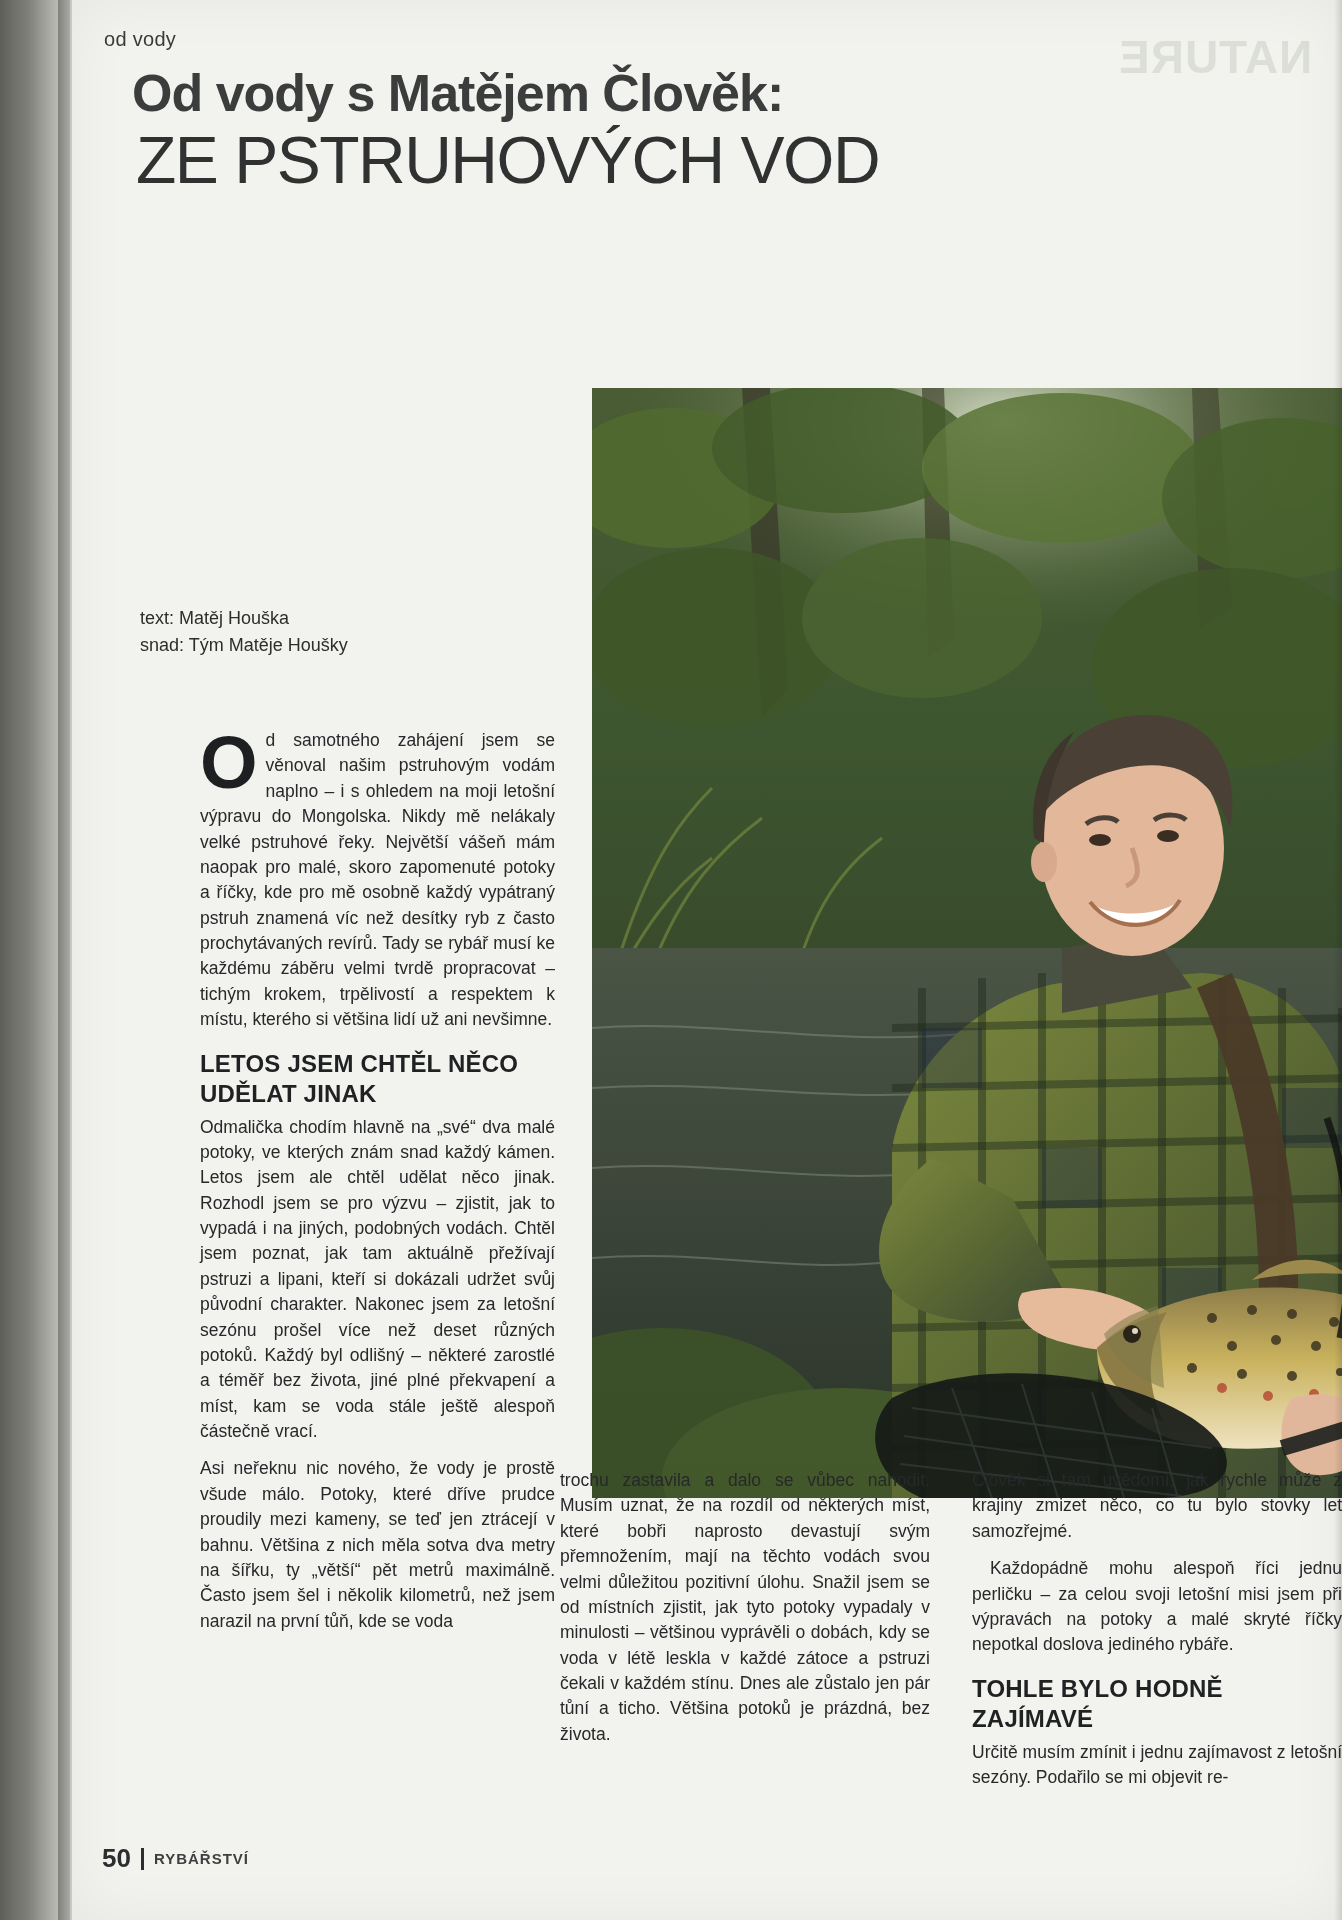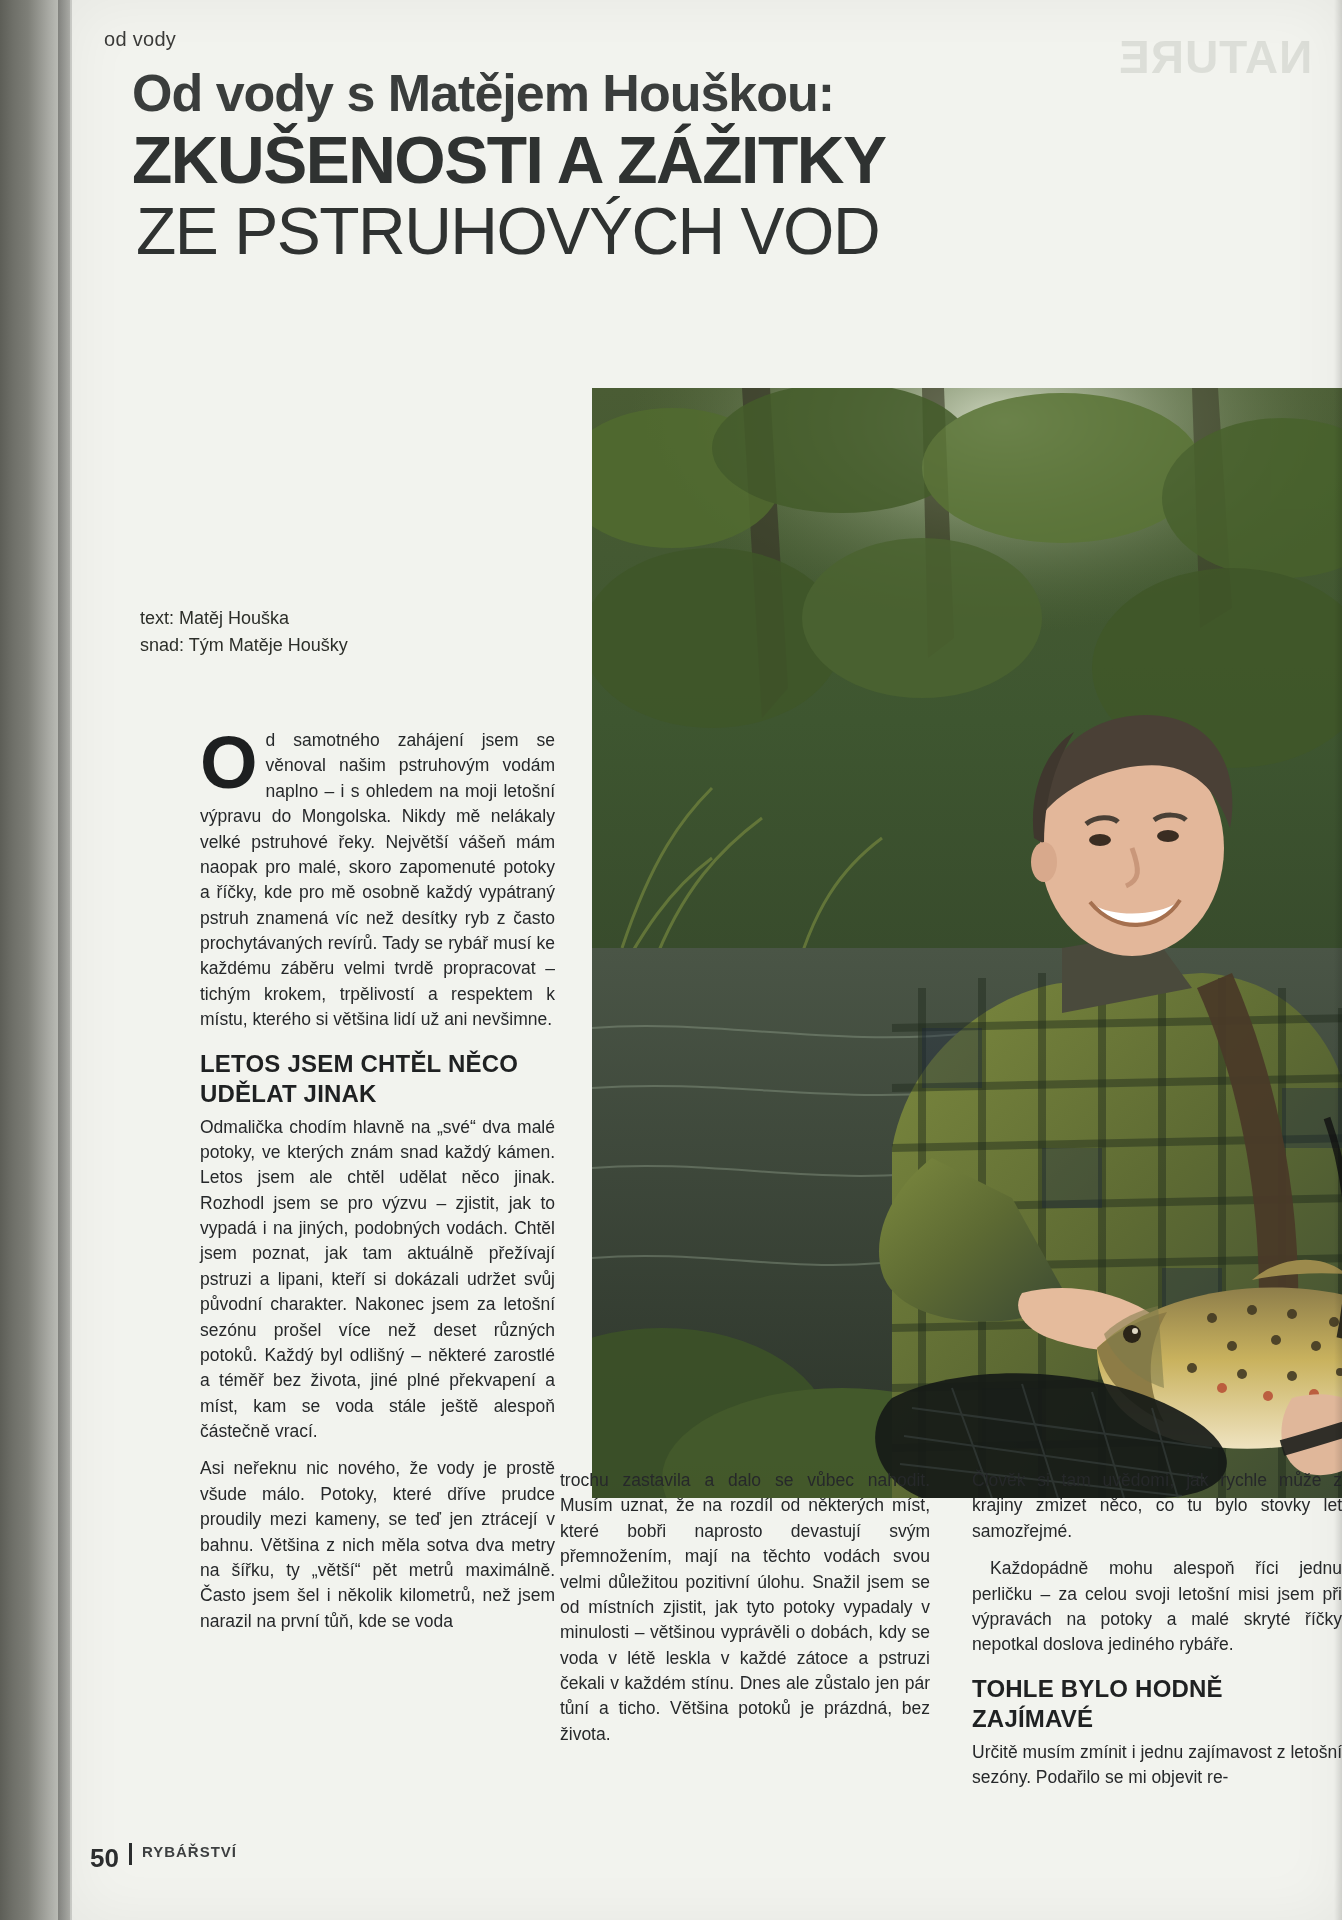--- a/index.html
+++ b/index.html
@@ -151,24 +151,24 @@
     color: #1f2122;
     letter-spacing: .2px;
     margin: 16px 0 6px 0;
     line-height: 1.25;
     text-transform: uppercase;
     text-align: left;
   }
   
   .folio {
     position: absolute;
-    left: 18px;
+    left: 30px;
     bottom: 46px;
     display: flex;
-    align-items: flex-start;
+    align-items: center;
     gap: 10px;
   }
   .folio .num {
     font-size: 26px;
     font-weight: bold;
     color: #2b2d2e;
   }
   .folio .bar {
     width: 3px;
     height: 22px;
@@ -194,22 +194,21 @@
   <div class="gutter"></div>
   <div class="gutter-shadow"></div>
 
   <div class="page">
 
     <div class="ghost">NATURE</div>
 
     <div class="kicker">od vody</div>
 
     <div class="title-block">
-      <div class="title1">Od vody s Matějem Houškou:</div>
-      <div class="title2">ZKUŠENOSTI A ZÁŽITKY</div>
+      <div class="title1">Od vody s Matějem Člověk:</div>
       <div class="title3">ZE PSTRUHOVÝCH VOD</div>
     </div>
 
 
     <div class="credits">
       <div>
         <b>text:</b>
         <span>Matěj Houška</span>
       </div>
       <div>

